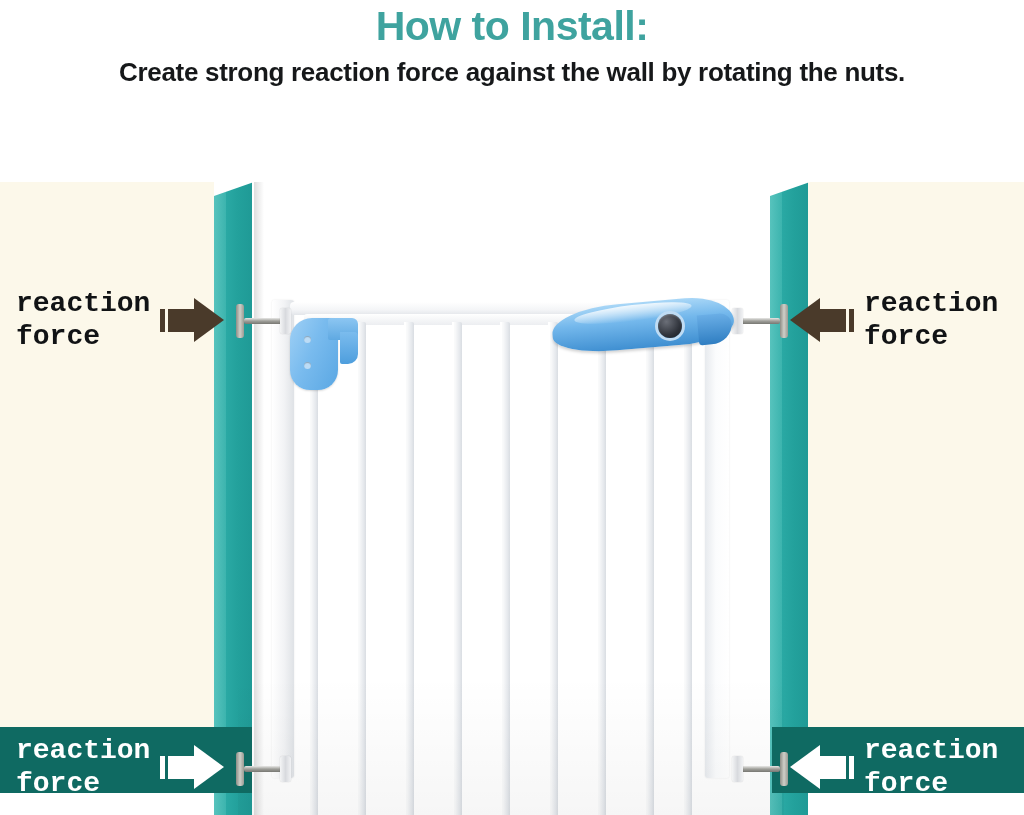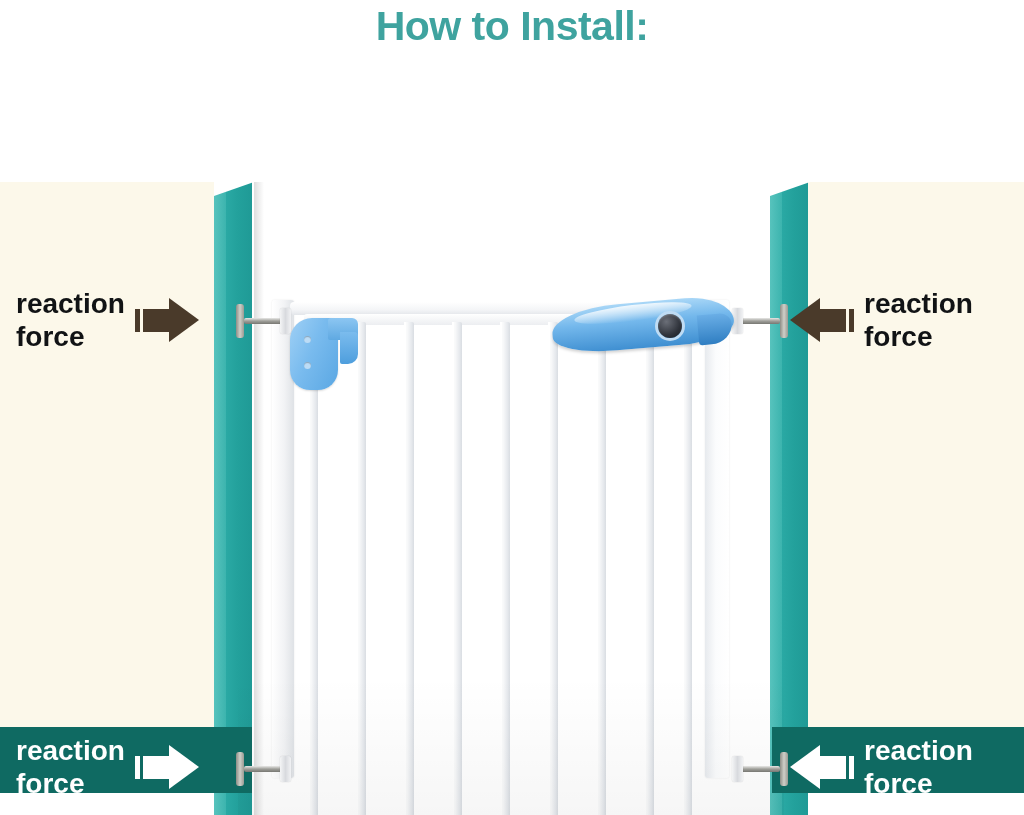--- a/index.html
+++ b/index.html
@@ -189,21 +189,21 @@
     border-radius:2px;
   }
   .bolt .nut{
     position:absolute; top:4px; width:11px; height:26px; border-radius:3px;
     background:linear-gradient(90deg,#f4f5f6,#d8dade,#f1f2f4);
     box-shadow:0 0 1px rgba(0,0,0,.3);
   }
 
   
   .rf{
-    position:absolute; display:flex; align-items:center; z-index:9;
+    position:absolute; display:flex; align-items:center; z-index:9;font-family:Liberation Mono, monospace;
   }
   .rf .txt{
     font-size:28px; font-weight:bold; line-height:33px; white-space:nowrap;
   }
   .rf.dark .txt{ color:#111315; }
   .rf.light .txt{ color:#ffffff; }
 
   .arrowwrap{ position:relative; display:flex; align-items:center; }
   .arrow{
     width:0; height:0; border-top:22px solid transparent; border-bottom:22px solid transparent;
@@ -225,20 +225,21 @@
     pointer-events:none;
   }
 </style>
 </head>
 <body>
 
 <div class="page">
 
   <div class="header">
     <div class="title">How to Install:</div>
+    <div class="sub l1">Create strong reaction force against the wall by rotating the nuts.</div>
   </div>
 
   <div class="stage">
 
     <div class="cream"></div>
     <div class="opening"></div>
     <div class="floor"></div>
 
     <div class="post" id="post-left">
       <div class="edge"></div>

